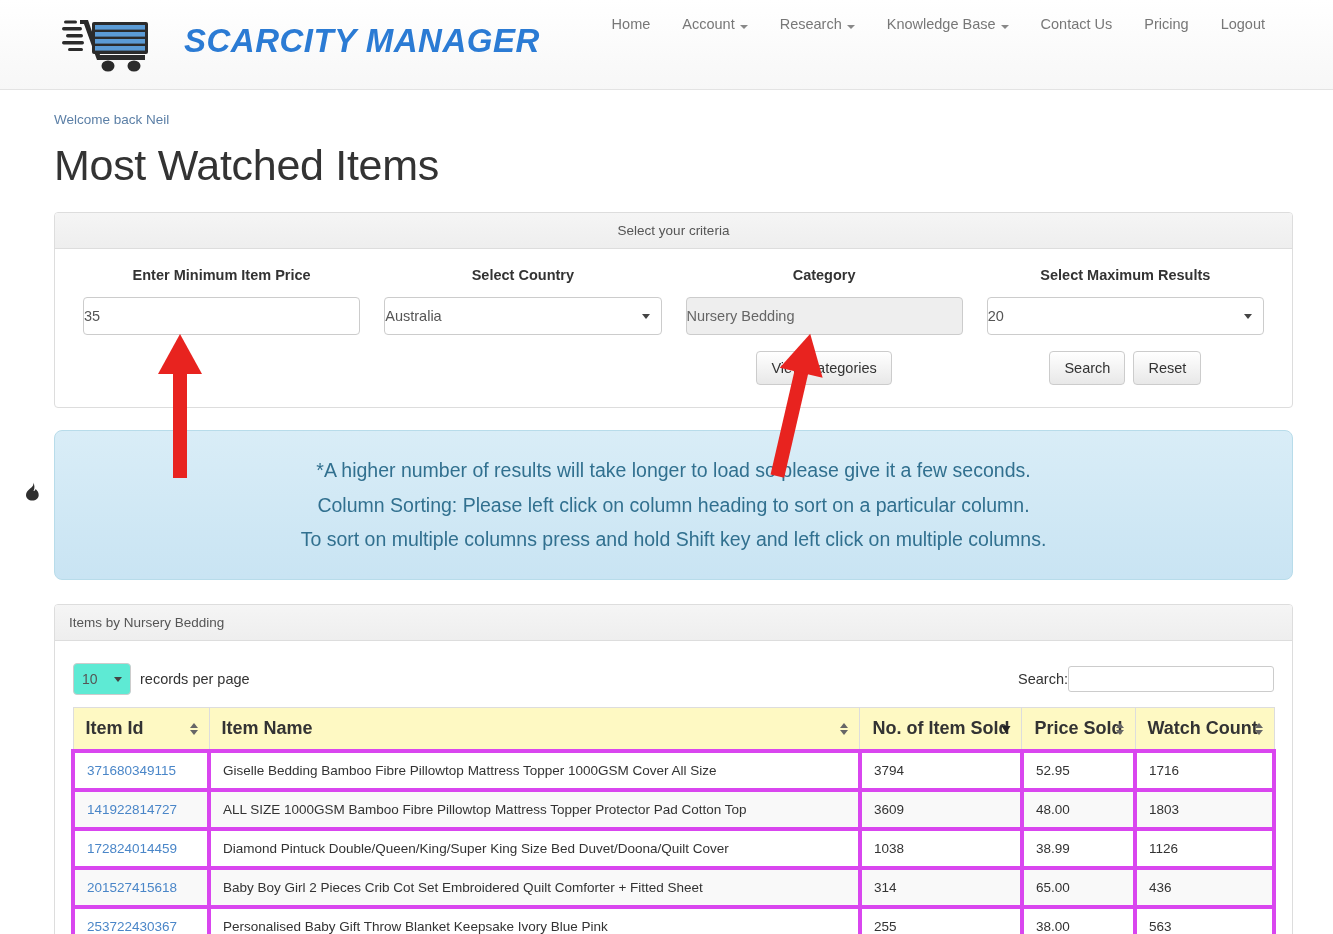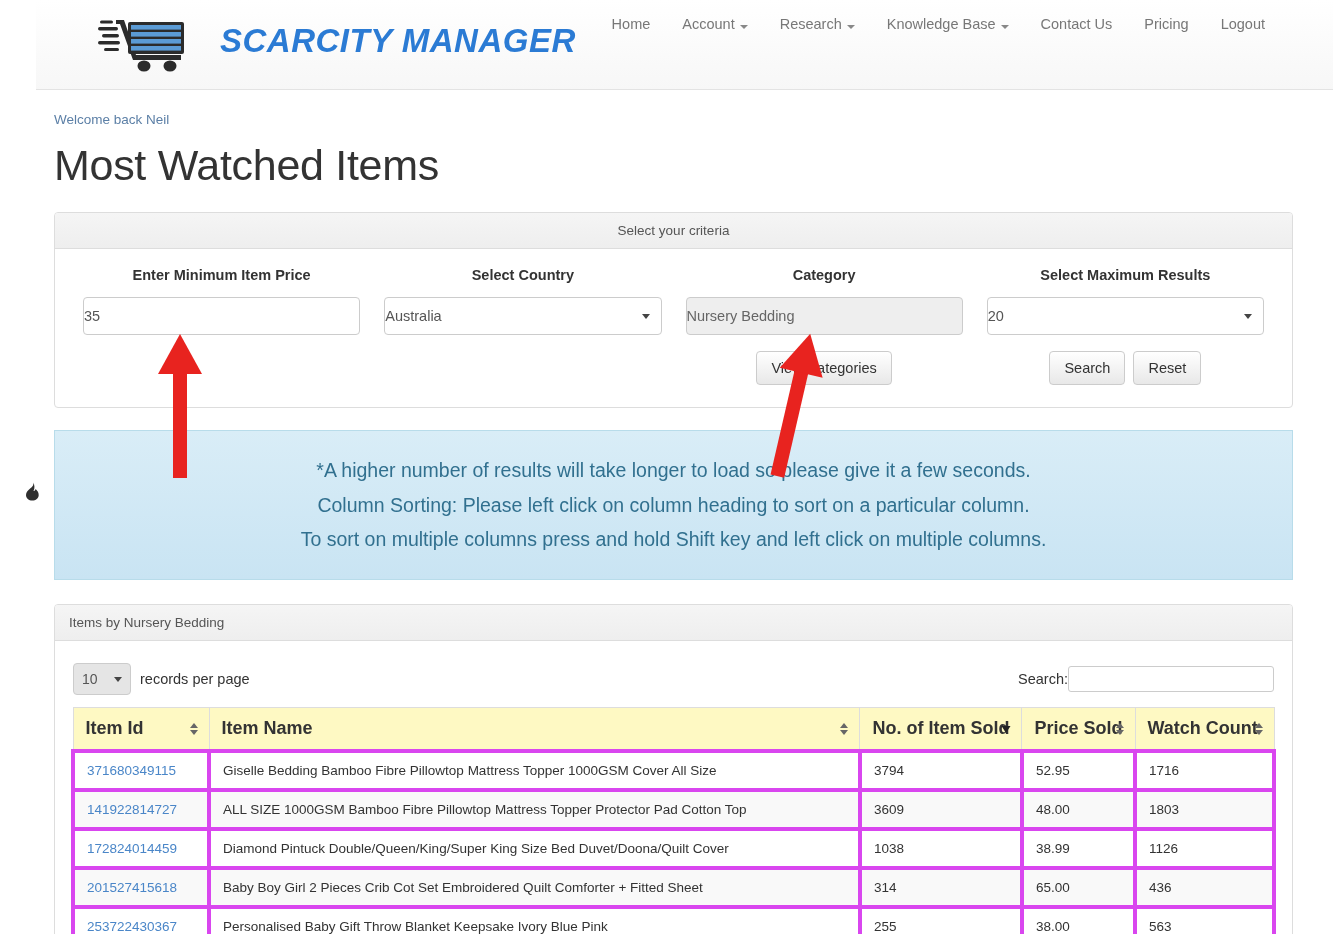--- a/index.html
+++ b/index.html
@@ -12,21 +12,20 @@
     overflow: hidden;
     position: relative;
   }
 
   
   .navbar {
     height: 90px;
     background: linear-gradient(to bottom, #ffffff 0%, #f7f7f7 100%);
     border-bottom: 1px solid #e3e3e3;
     position: relative;
-    margin-left: 36px;
   }
   .brand {
     position: absolute;
     left: 62px; top: 10px;
     display: flex; align-items: center; gap: 10px;
     text-decoration: none;
   }
   .brand-logo { width: 112px; height: 62px; display: block; }
   .brand-text {
     font-size: 33px;
@@ -145,21 +144,21 @@
     font-size: 14.5px;
     font-family: "Liberation Sans", sans-serif;
     padding: 8px 14px;
     cursor: pointer;
   }
   .btn-row { margin-top: 16px; display: flex; gap: 8px; justify-content: center; }
 
   
   .alert-info {
     border: 1px solid #b8dcea;
-    border-radius: 0;
+    border-radius: 8px;
     background: linear-gradient(to bottom, #d9edf7 0%, #c9e4f3 100%);
     color: #31708f;
     padding: 22px 20px;
     text-align: center;
     line-height: 1.78;
     font-size: 19.5px;
     margin-bottom: 24px;
   }
 
   
@@ -168,21 +167,21 @@
     align-items: center;
     justify-content: space-between;
     padding: 4px 2px 12px 2px;
   }
   .length-group { display: flex; align-items: center; gap: 9px; font-size: 14.5px; color: #333; }
   .length-select {
     position: relative;
     width: 58px; height: 32px;
     border: 1px solid #cccccc;
     border-radius: 4px;
-    background: #e5e5e5;
+    background: #5eead4;
     font-size: 14px;
     color: #555;
     padding: 5px 8px;
     display: flex; align-items: center;
   }
   .length-select .select-caret2 {
     position: absolute; right: 8px; top: 13px;
     width: 0; height: 0;
     border-left: 4px solid transparent;
     border-right: 4px solid transparent;

